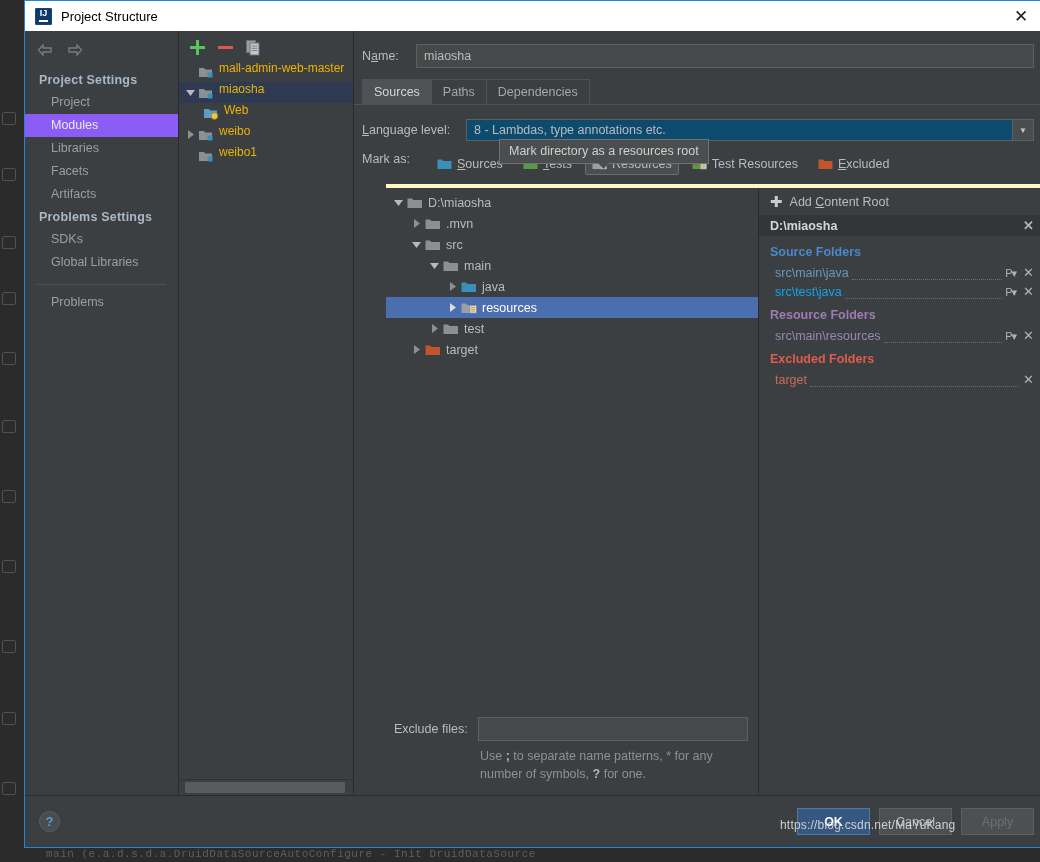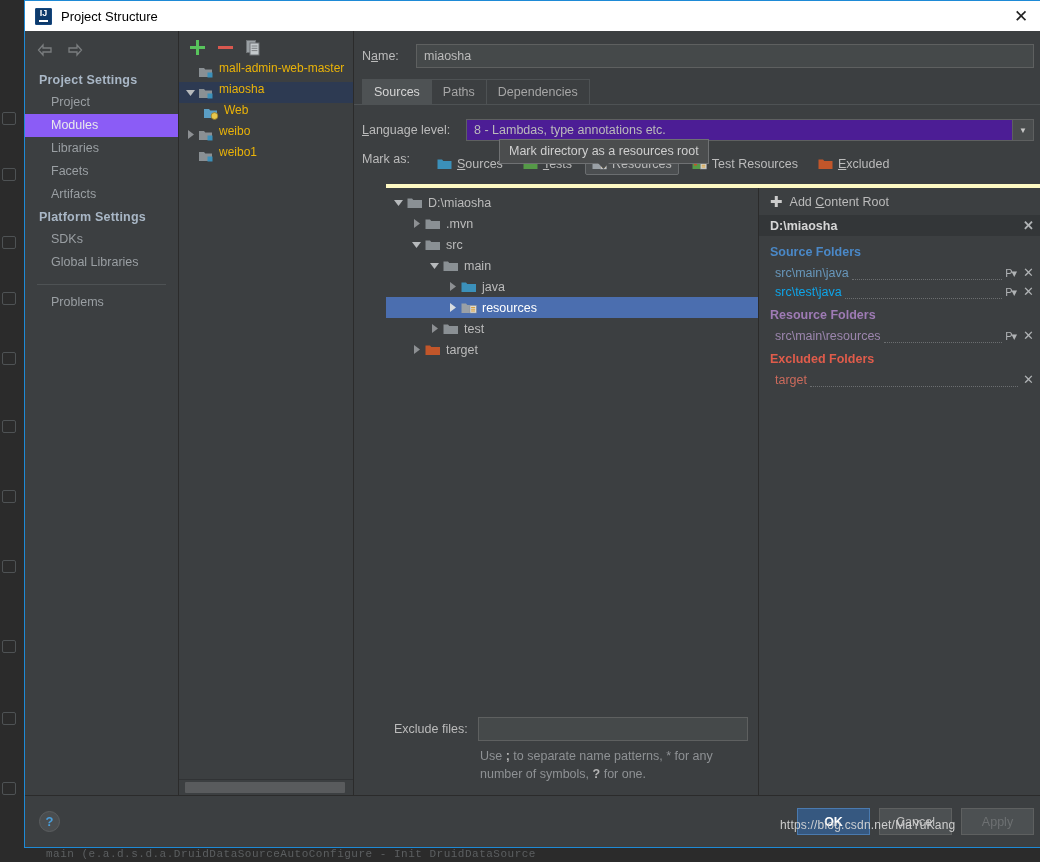--- a/index.html
+++ b/index.html
@@ -133,21 +133,21 @@
     border: 1px solid #4e5254; border-bottom: none; background: #3c3f41;
     margin-right: -1px;
   }
   .tab.active { background: #4e5254; color: #d4d4d4; }
   #tabs-underline { height: 1px; background: #4e5254; }
 
   
   #lang-row { display: flex; align-items: center; padding: 14px 10px 0 8px; position: relative; }
   #lang-label { color: #bbbbbb; font-size: 12.5px; width: 104px; flex: 0 0 104px; }
   #lang-combo {
-    flex: 1; height: 22px; background: #4c1d95; border: 1px solid #5e6060;
+    flex: 1; height: 22px; background: #0c4a6e; border: 1px solid #5e6060;
     display: flex; align-items: center; cursor: pointer; gap: 44px;
   }
   #lang-value { flex: 1; color: #bbbbbb; font-size: 12.5px; padding-left: 7px; }
   #lang-arrow {
     width: 21px; height: 20px; border-left: 1px solid #5e6060; background: #4a4d4e;
     display: flex; align-items: center; justify-content: center; color: #c7c7c7; font-size: 8px;
   }
 
   
   #mark-row { display: flex; align-items: flex-start; padding: 11px 8px 9px 8px; }
@@ -293,21 +293,21 @@
         </span>
       </div>
 
       <div class="nav-group">Project Settings</div>
       <div class="nav-item">Project</div>
       <div class="nav-item selected">Modules</div>
       <div class="nav-item">Libraries</div>
       <div class="nav-item">Facets</div>
       <div class="nav-item">Artifacts</div>
 
-      <div class="nav-group">Platform Settings</div>
+      <div class="nav-group">Problems Settings</div>
       <div class="nav-item">SDKs</div>
       <div class="nav-item">Global Libraries</div>
 
       <div class="nav-sep"></div>
       <div class="nav-item">Problems</div>
     </div>
 
     <div id="modules-col">
       <div id="modules-toolbar">
         <span class="tb-icon tb-plus"></span>

